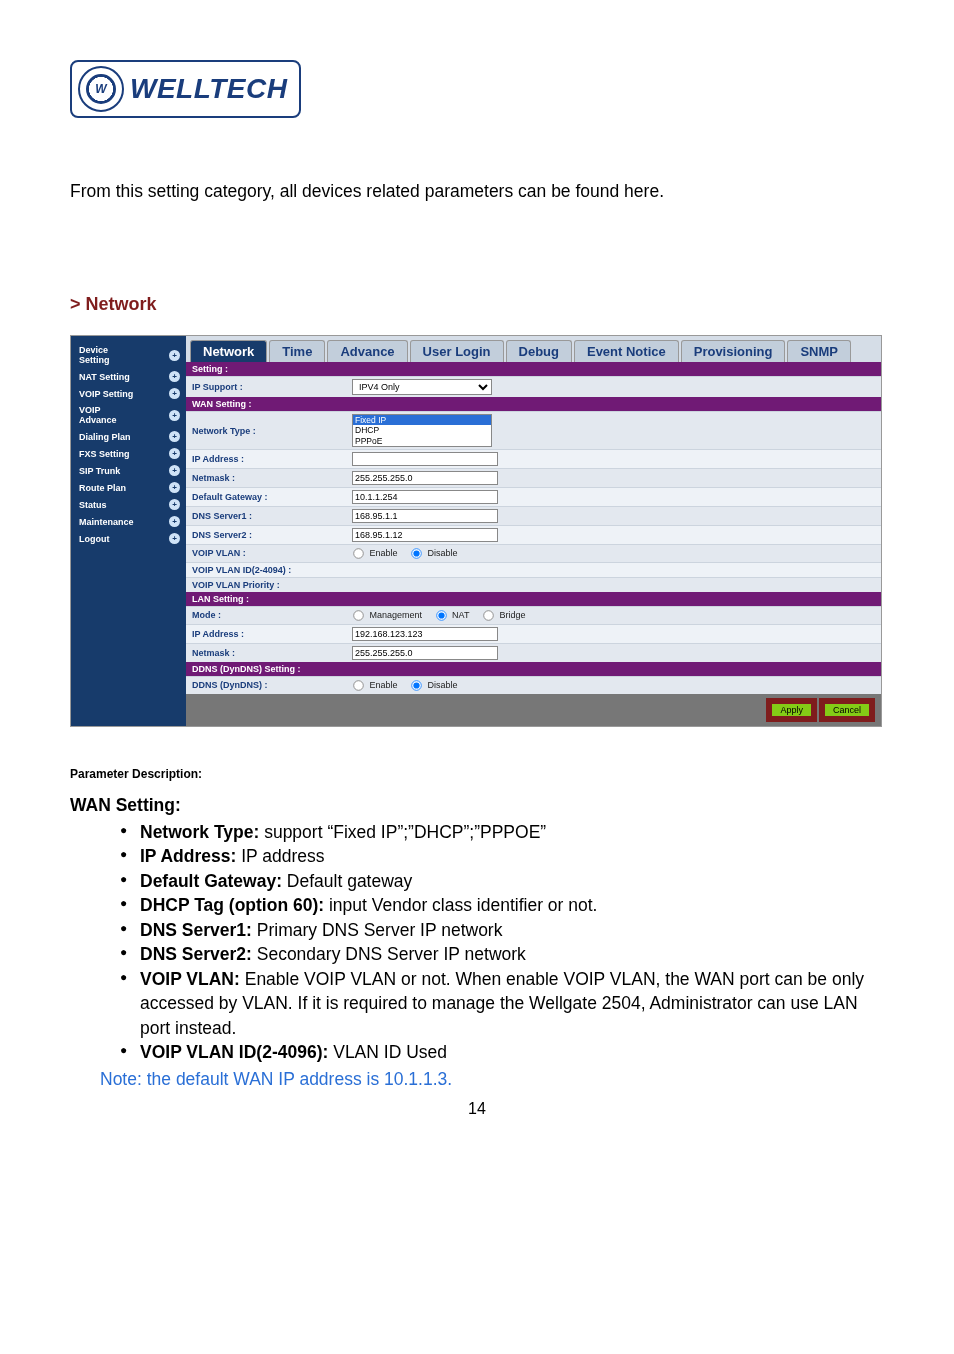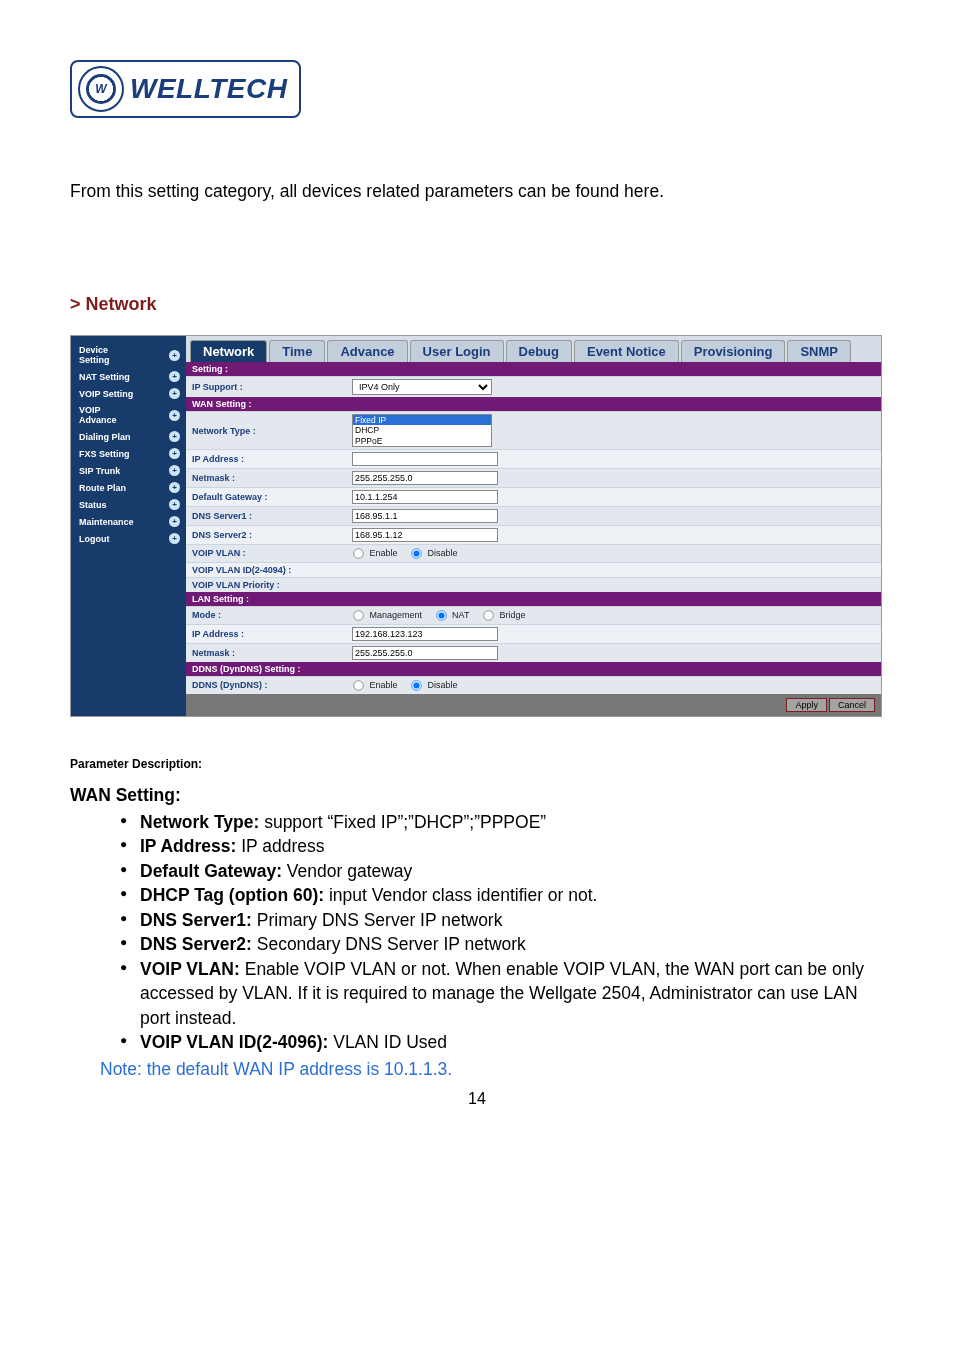--- a/index.html
+++ b/index.html
@@ -186,22 +186,22 @@
   .footer-btns {
     display:flex;
     justify-content:flex-end;
     padding:4px 6px;
     gap:2px;
     background:#777;
   }
   .footer-btns button {
     font-size:9px;
     padding:1px 8px;
-    border:1px solid #7f1d1d;
-    background:#a3a3a3;
+    border:6px solid #7f1d1d;
+    background:#84cc16;
     cursor:pointer;
   }
 
   
   .desc-heading {
     font-weight: bold;
     font-size: 12px;
     margin: 30px 0 14px 0;
   }
   .sub-heading {
@@ -406,21 +406,21 @@
         <button>Cancel</button>
       </div>
     </div>
   </div>
 
   <div class="desc-heading">Parameter Description:</div>
   <div class="sub-heading">WAN Setting:</div>
   <ul class="bullets">
     <li><b>Network Type:</b><span> support “Fixed IP”;”DHCP”;”PPPOE”</span></li>
     <li><b>IP Address:</b><span> IP address</span></li>
-    <li><b>Default Gateway:</b><span> Vendor gateway</span></li>
+    <li><b>Default Gateway:</b><span> Default gateway</span></li>
     <li><b>DHCP Tag (option 60):</b><span> input Vendor class identifier or not.</span></li>
     <li><b>DNS Server1:</b><span> Primary DNS Server IP network</span></li>
     <li><b>DNS Server2:</b><span> Secondary DNS Server IP network</span></li>
     <li><b>VOIP VLAN:</b><span> Enable VOIP VLAN or not. When enable VOIP VLAN, the WAN port can be only accessed by VLAN. If it is required to manage the Wellgate 2504, Administrator can use LAN port instead.</span></li>
     <li><b>VOIP VLAN ID(2-4096):</b><span> VLAN ID Used</span></li>
   </ul>
   <div class="note">Note: the default WAN IP address is 10.1.1.3.</div>
 
   <div class="pagenum">14</div>
 </div>

